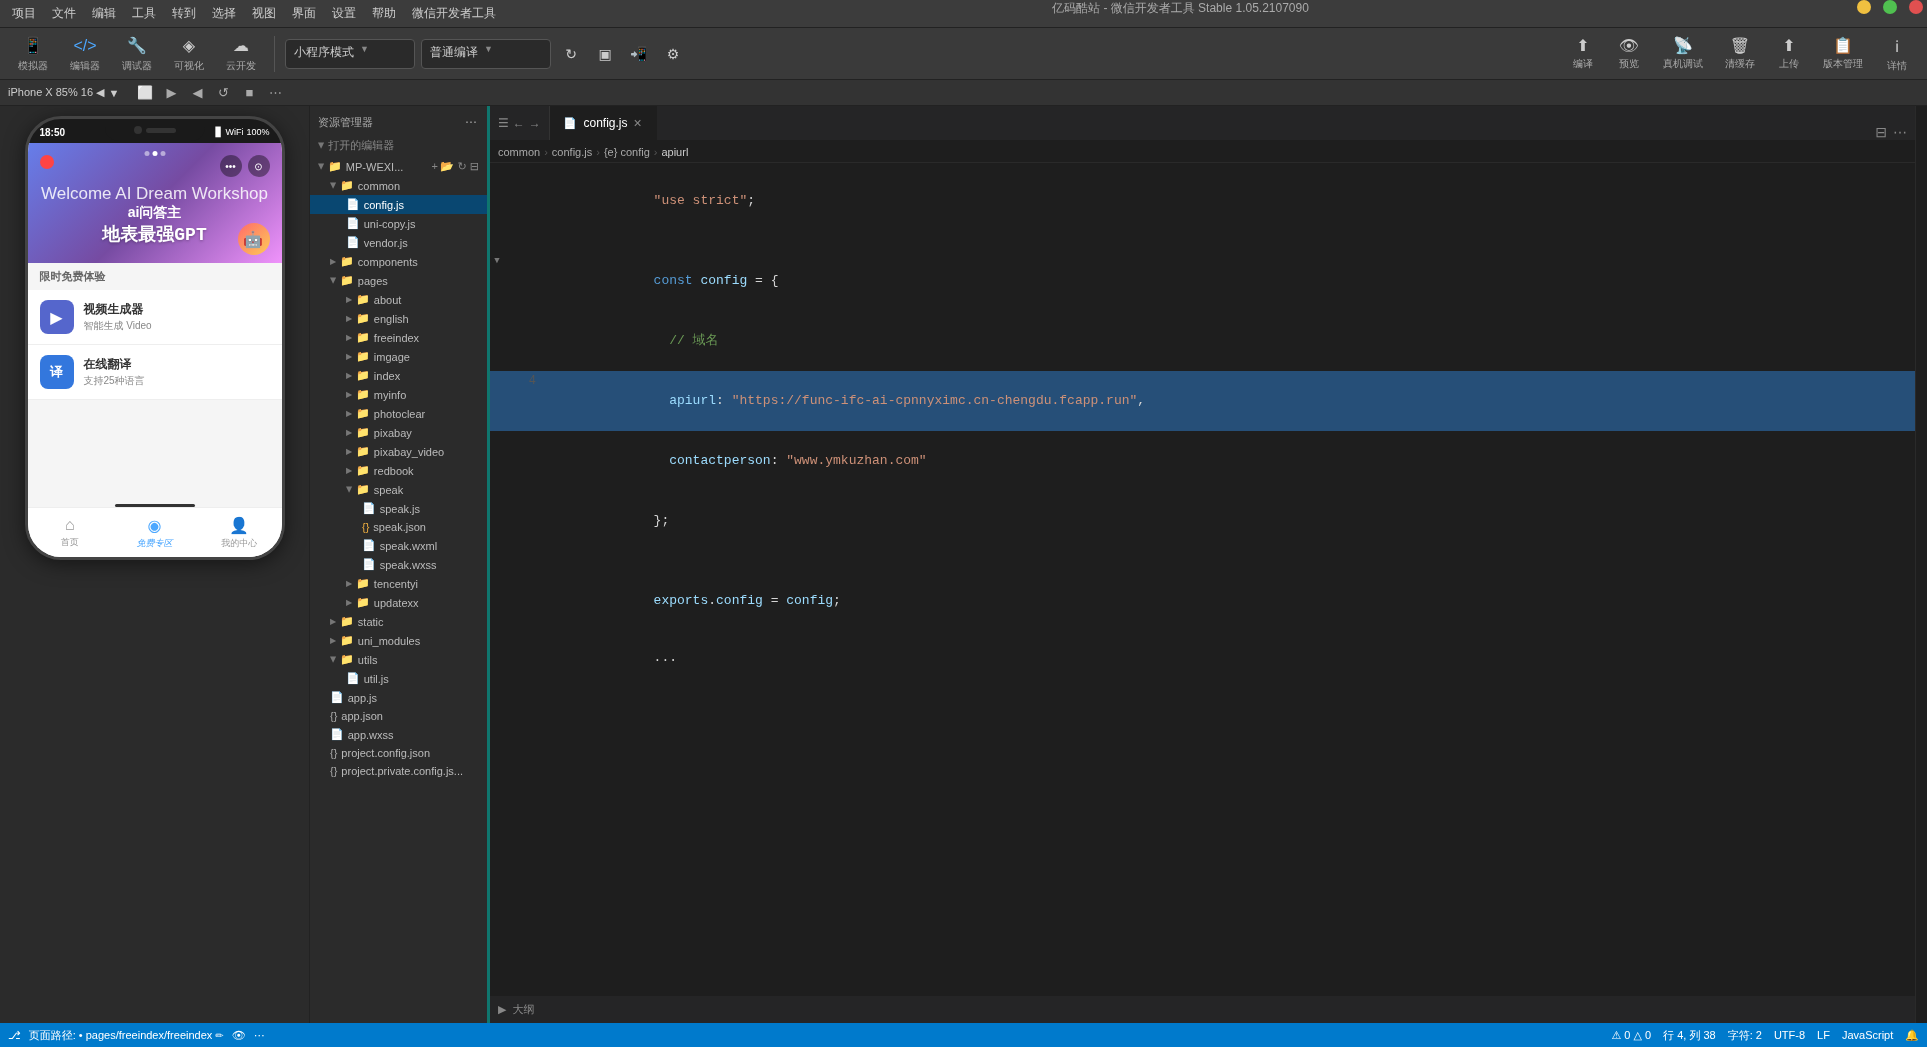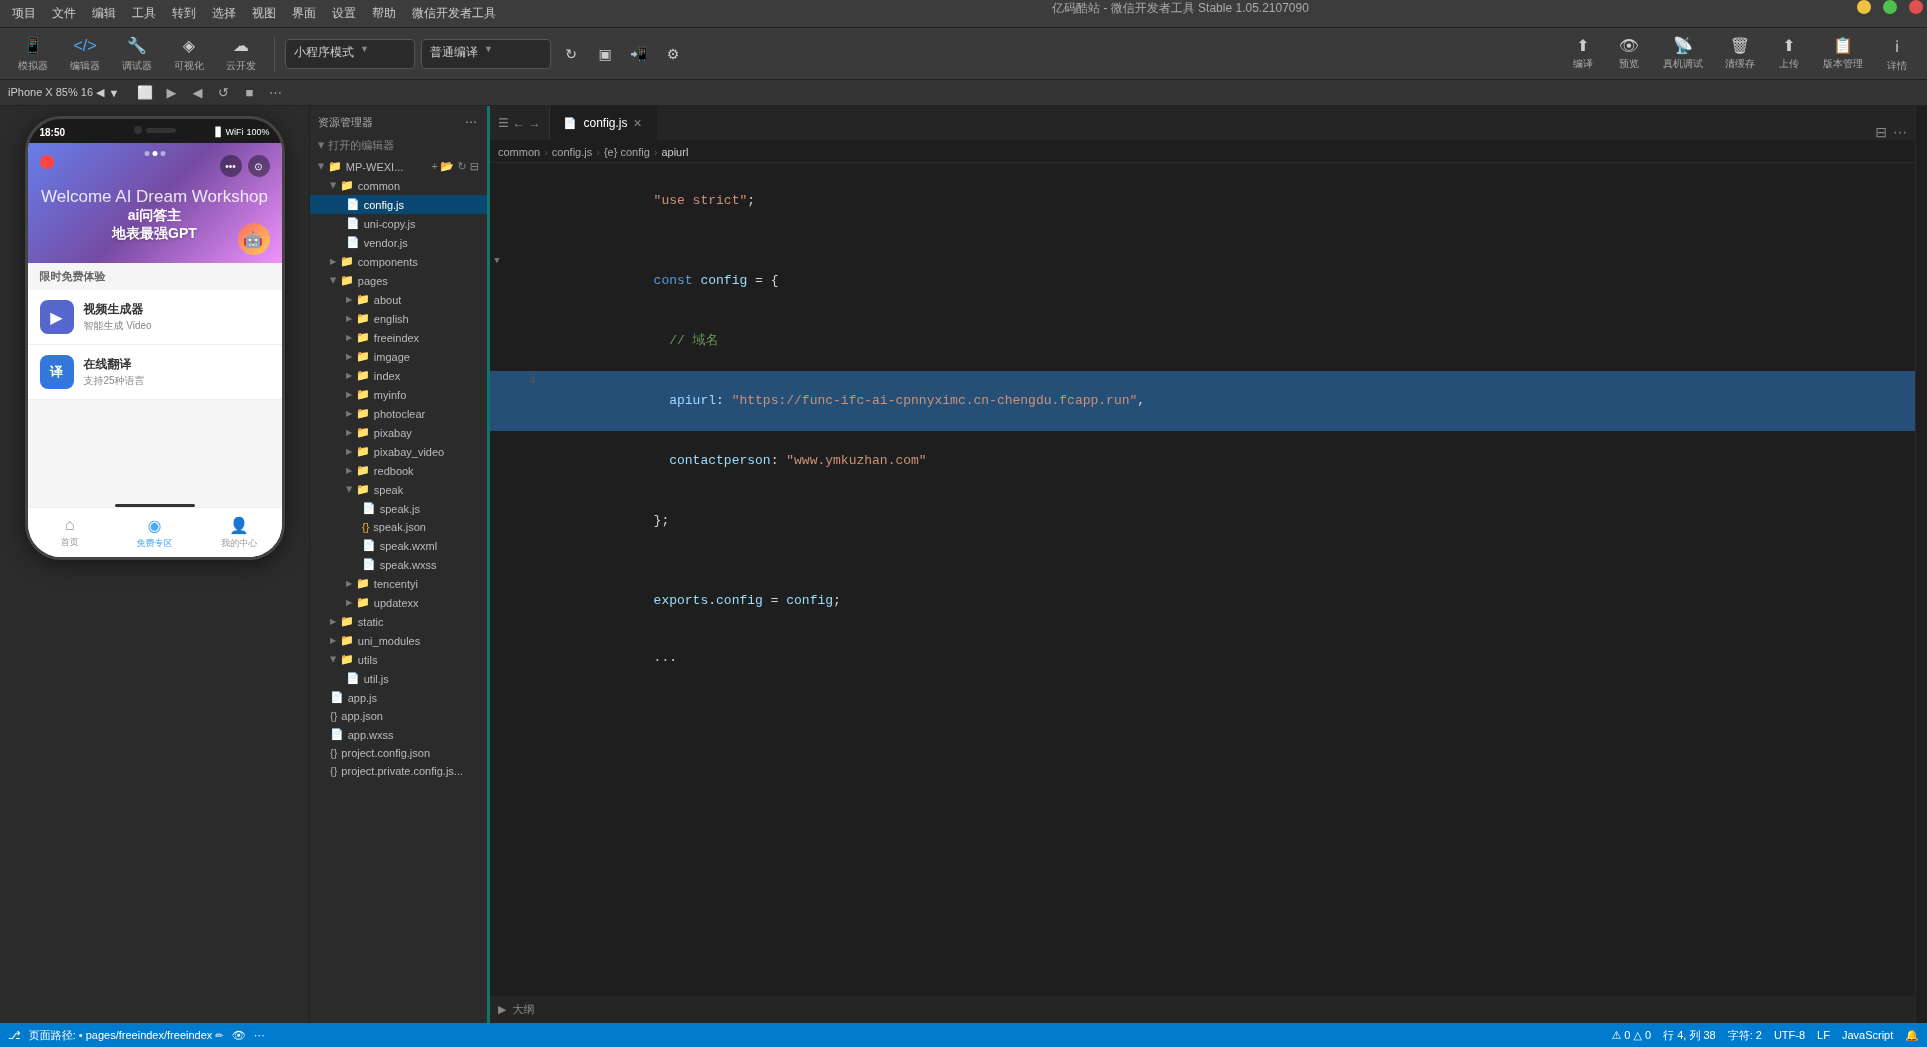--- a/index.html
+++ b/index.html
@@ -254,24 +254,25 @@
     .phone-banner-icon {
       width: 14px; height: 14px;
       background: #ff4444;
       border-radius: 50%;
       position: absolute;
       top: 12px;
       left: 12px;
     }
 
     .phone-banner-title {
-      font-size: 14px;
+      font-size: 18px;
       font-weight: bold;
       color: #fff;
       text-shadow: 0 1px 3px rgba(0,0,0,0.3);
+      font-family: Liberation Mono, monospace;
     }
 
     .phone-banner-avatar {
       position: absolute;
       right: 12px;
       bottom: 8px;
       width: 32px; height: 32px;
       border-radius: 50%;
       background: linear-gradient(135deg, #ff6b6b, #feca57);
       display: flex; align-items: center; justify-content: center;
@@ -336,21 +337,21 @@
       display: flex;
       flex-direction: column;
       align-items: center;
       justify-content: center;
       gap: 2px;
       cursor: pointer;
     }
     .phone-nav-icon { font-size: 16px; color: #999; }
     .phone-nav-icon.active { color: #4da8ff; }
     .phone-nav-label { font-size: 9px; color: #999; }
-    .phone-nav-label.active { color: #4da8ff; }
+    .phone-nav-label.active { color: #4da8ff; font-style: italic; }
 
     
     .file-tree-panel {
       width: 180px;
       background: #2b2b2b;
       border-right: 3px solid #0f766e;
       overflow-y: auto;
       padding-top: 4px;
     }
     .file-tree-header {

